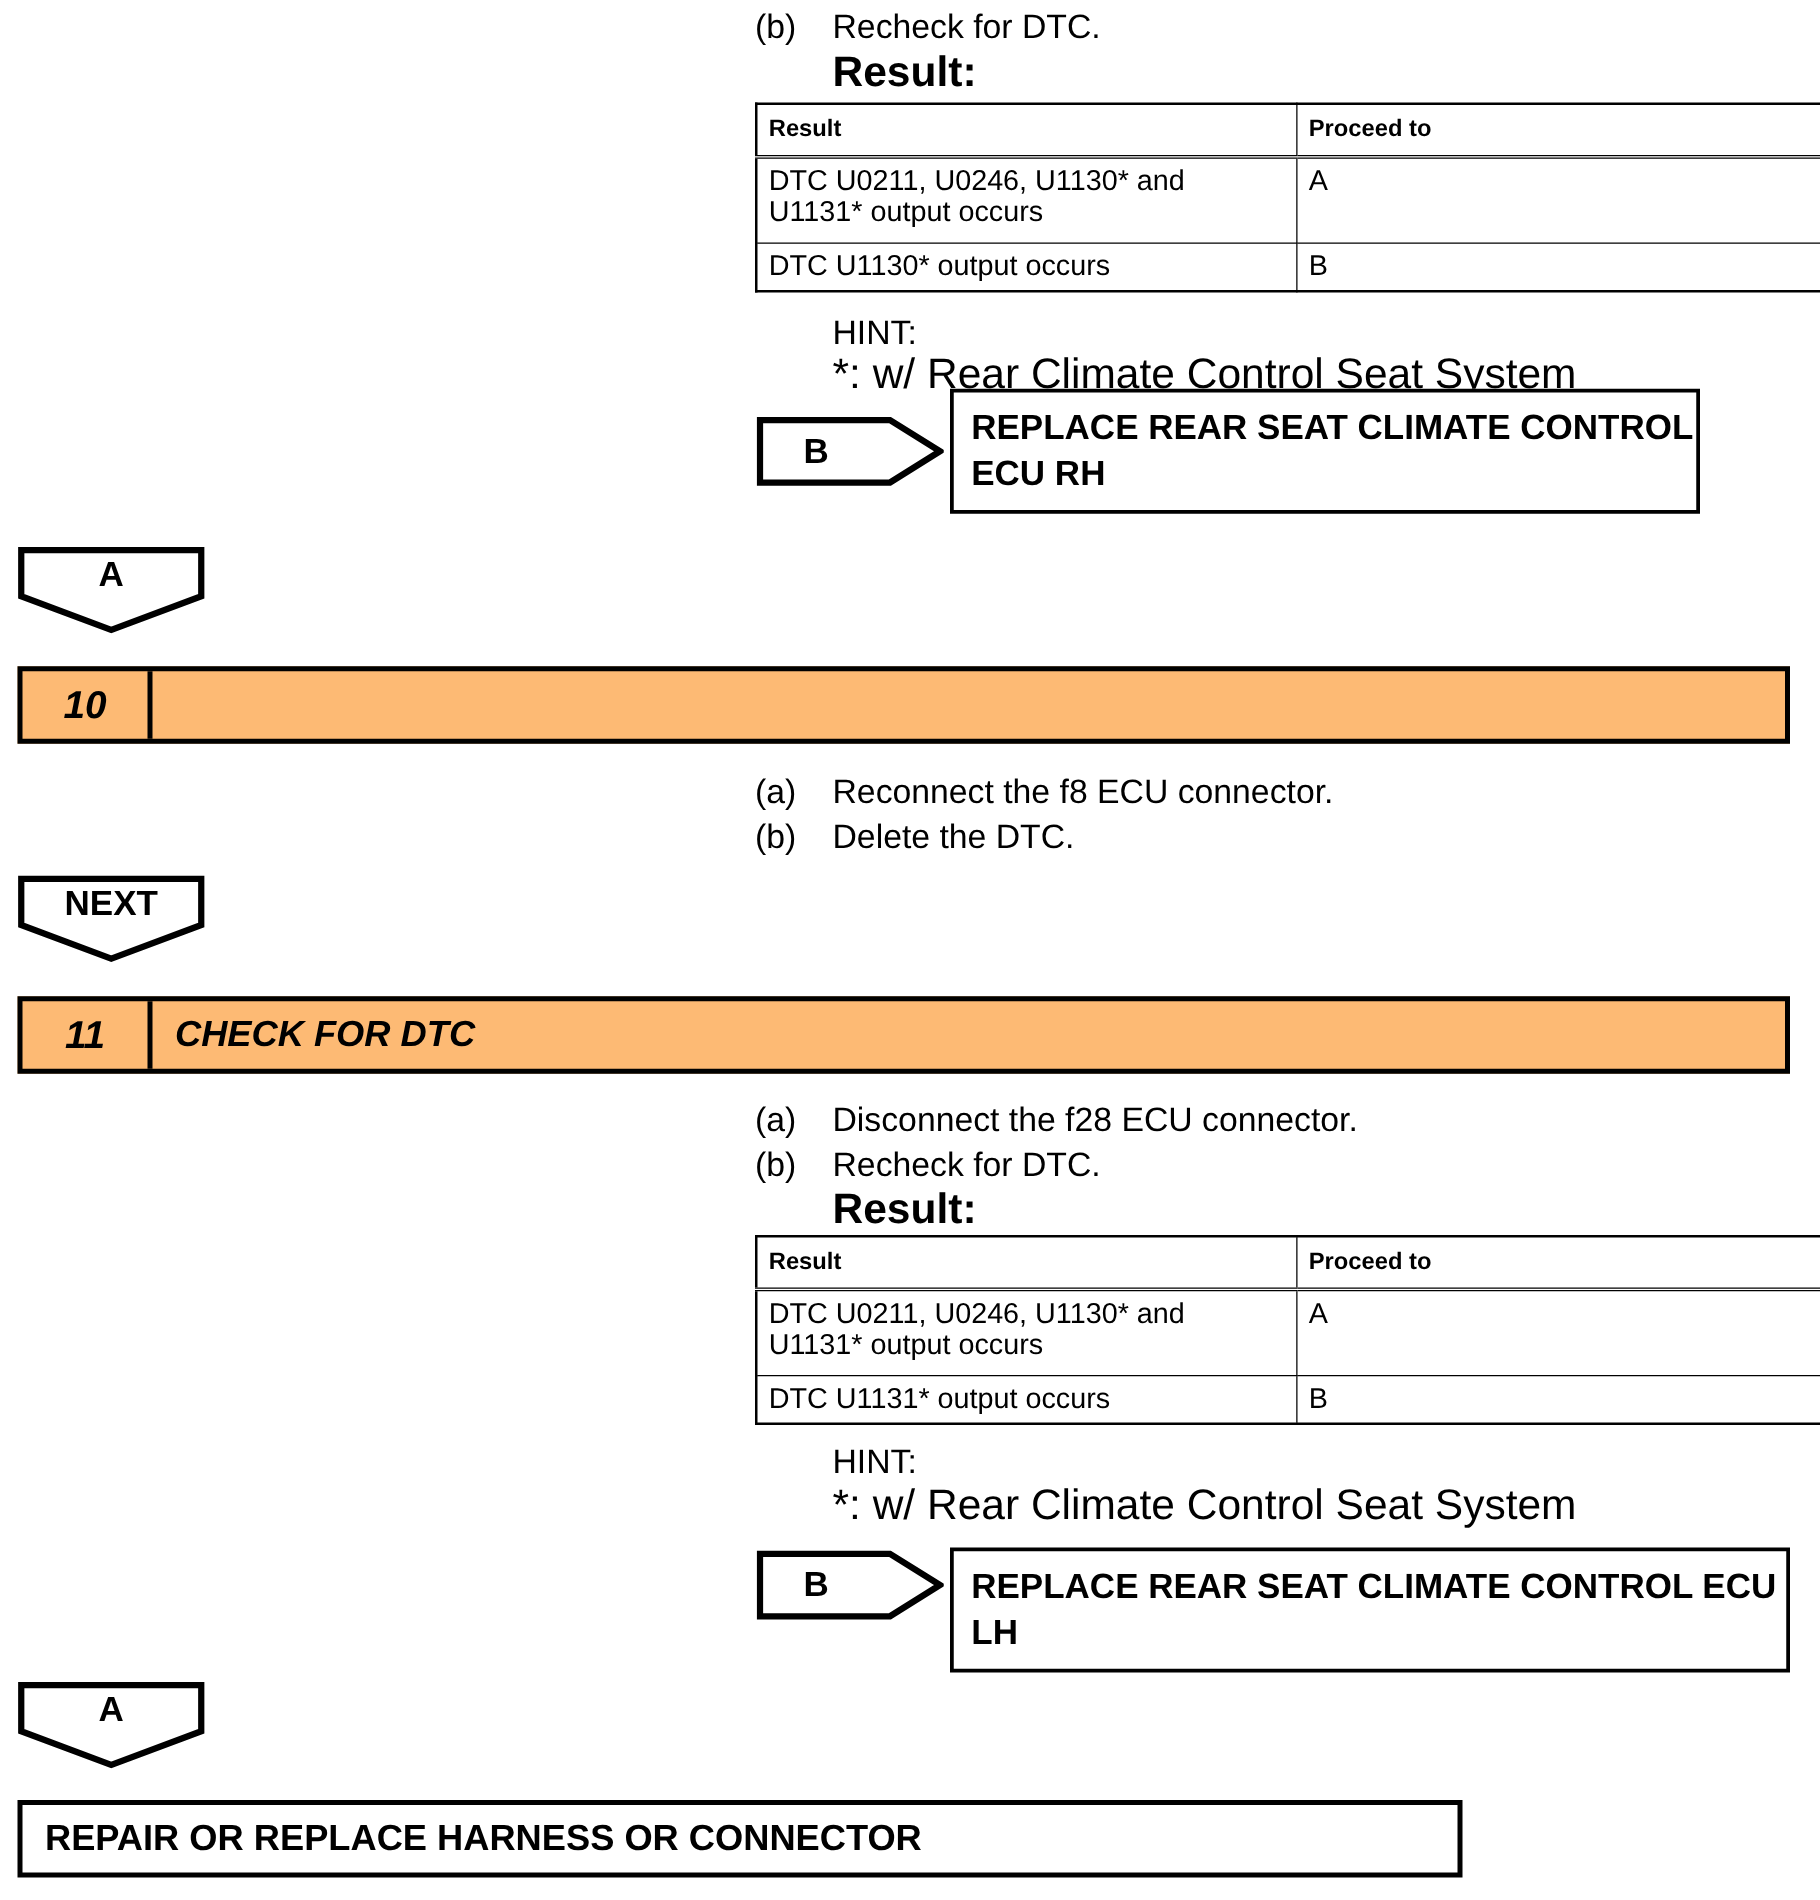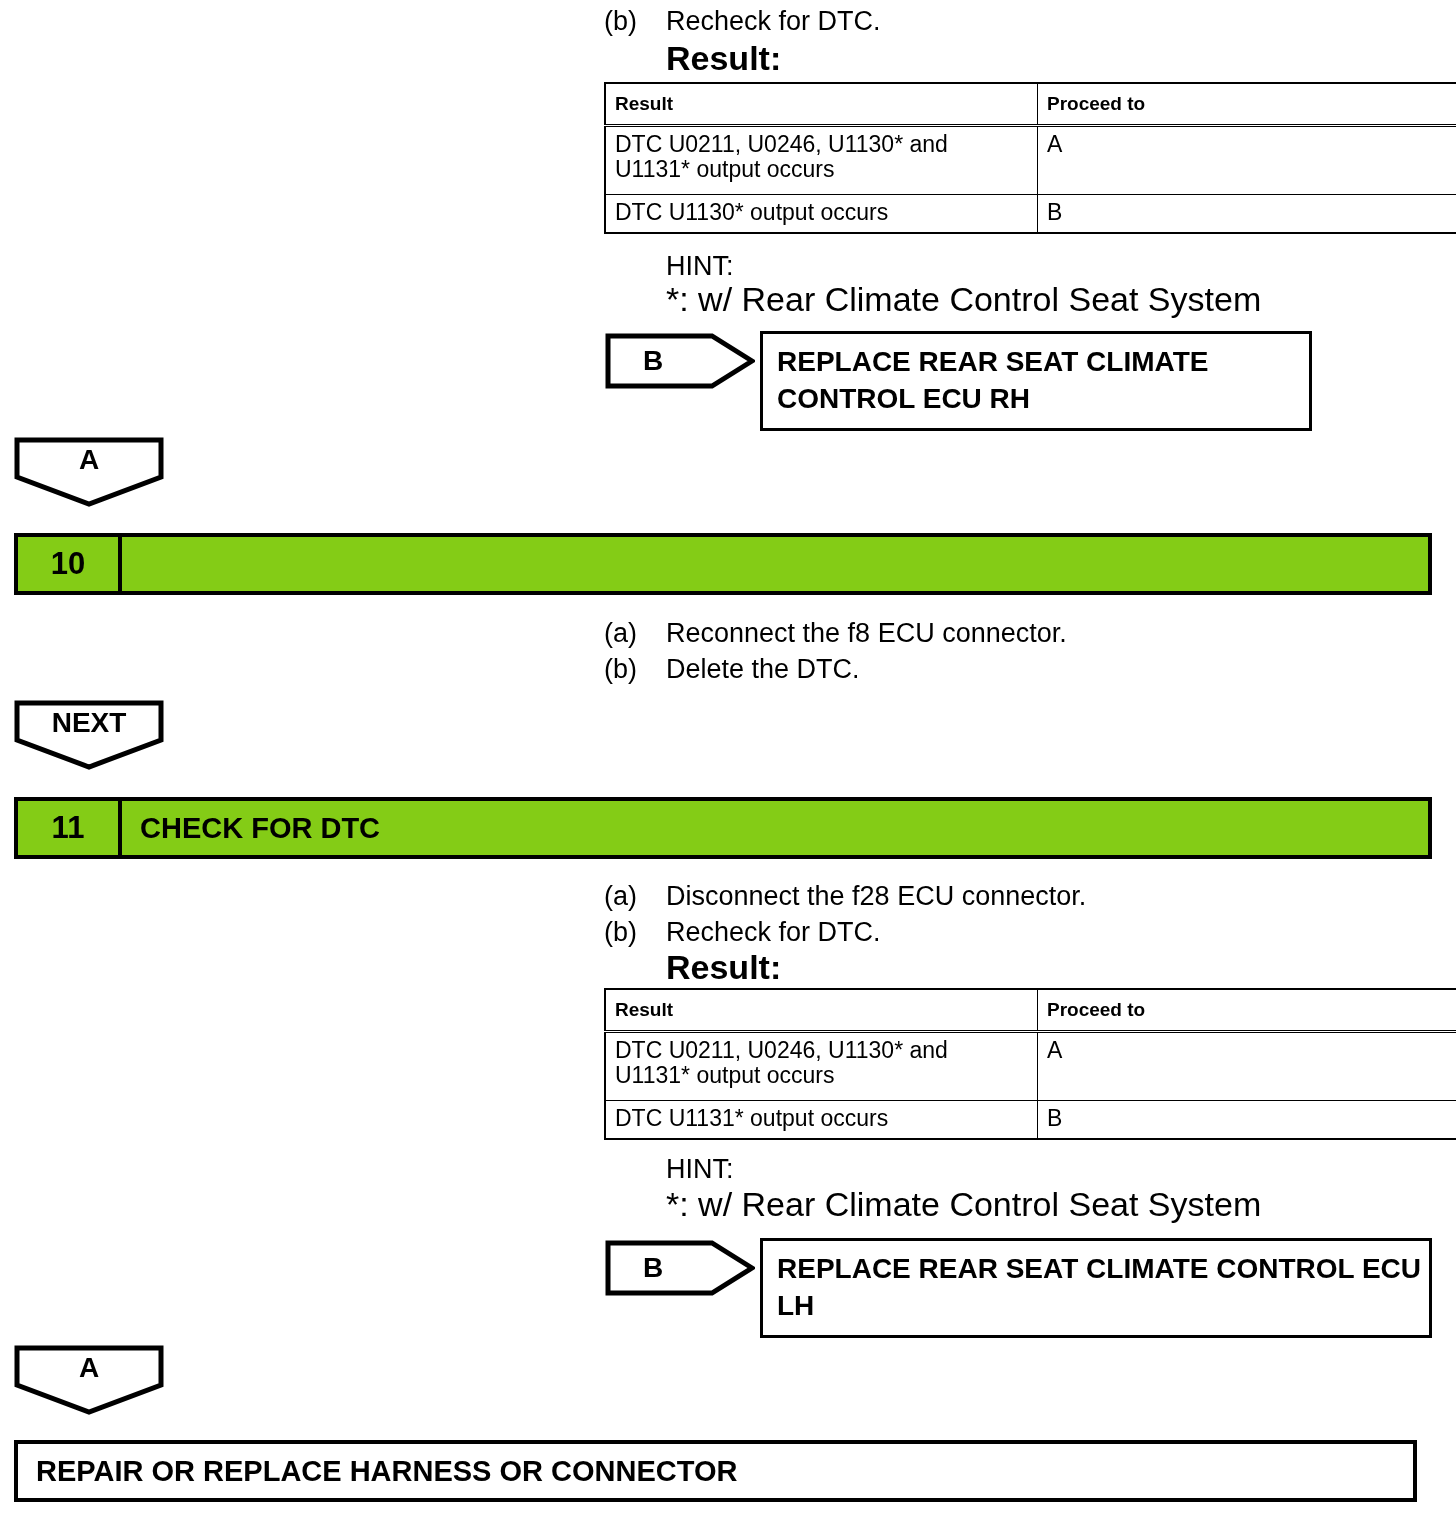--- a/index.html
+++ b/index.html
@@ -106,23 +106,24 @@
     font-weight: bold;
     line-height: 37px;
     padding: 9px 0 0 14px;
   }
 
   
   .step-header {
     position: absolute;
     border: 4px solid #000;
     box-sizing: border-box;
-    background: #84cc16;
+    background: #fdba74;
     display: flex;
     align-items: stretch;
+    font-style: italic;
   }
   .step-num {
     width: 104px;
     border-right: 4px solid #000;
     display: flex;
     align-items: center;
     justify-content: center;
     font-size: 31px;
     font-weight: bold;
     box-sizing: border-box;
@@ -199,21 +200,21 @@
 <div class="hint-title" style="left:666px; top:250px;">HINT:</div>
 <div class="hint-body" style="left:666px; top:283px;">*: w/ Rear Climate Control Seat System</div>
 
 <div class="branch-tag" style="left:605px; top:333px;">
   <svg width="150" height="56" viewBox="0 0 150 56">
     <polygon points="3,3 107,3 147,28 107,53 3,53" fill="#ffffff" stroke="#000000" stroke-width="5"></polygon>
   </svg>
   <div class="tag-letter">B</div>
 </div>
 
-<div class="action-box" style="left:760px; top:331px; width:552px; height:100px;">REPLACE REAR SEAT CLIMATE CONTROL ECU RH</div>
+<div class="action-box" style="left:760px; top:311px; width:600px; height:100px;">REPLACE REAR SEAT CLIMATE CONTROL ECU RH</div>
 
 <div class="connector" style="left:14px; top:437px;">
   <svg width="150" height="70" viewBox="0 0 150 70">
     <polygon points="3,3 147,3 147,40 75,67 3,40" fill="#ffffff" stroke="#000000" stroke-width="5"></polygon>
   </svg>
   <div class="conn-letter">A</div>
 </div>
 
 <div class="step-header" style="left:14px; top:533px; width:1418px; height:62px;">
   <div class="step-num">10</div>
@@ -276,13 +277,13 @@
 
 <div class="action-box" style="left:760px; top:1238px; width:672px; height:100px;">REPLACE REAR SEAT CLIMATE CONTROL ECU LH</div>
 
 <div class="connector" style="left:14px; top:1345px;">
   <svg width="150" height="70" viewBox="0 0 150 70">
     <polygon points="3,3 147,3 147,40 75,67 3,40" fill="#ffffff" stroke="#000000" stroke-width="5"></polygon>
   </svg>
   <div class="conn-letter">A</div>
 </div>
 
-<div class="final-box" style="left:14px; top:1440px; width:1403px; height:62px;">REPAIR OR REPLACE HARNESS OR CONNECTOR</div>
+<div class="final-box" style="left:14px; top:1440px; width:1156px; height:62px;">REPAIR OR REPLACE HARNESS OR CONNECTOR</div>
 
 </body></html>

